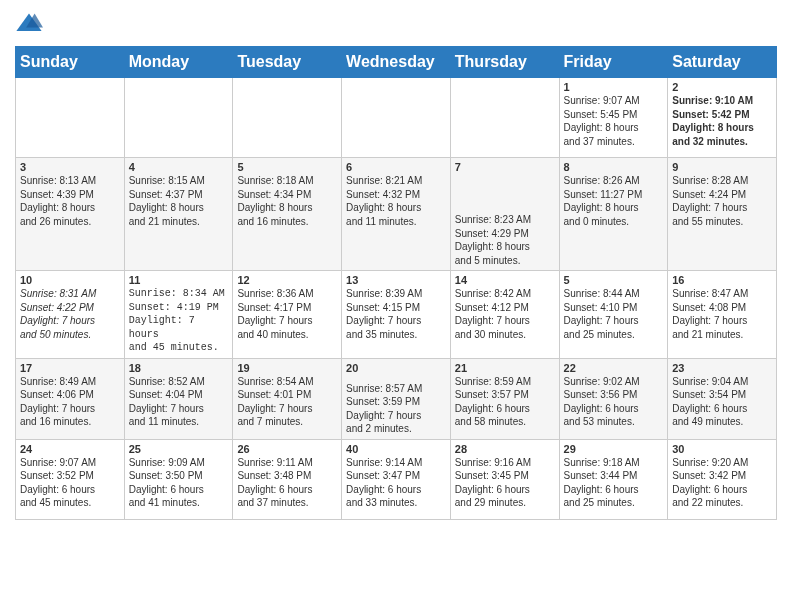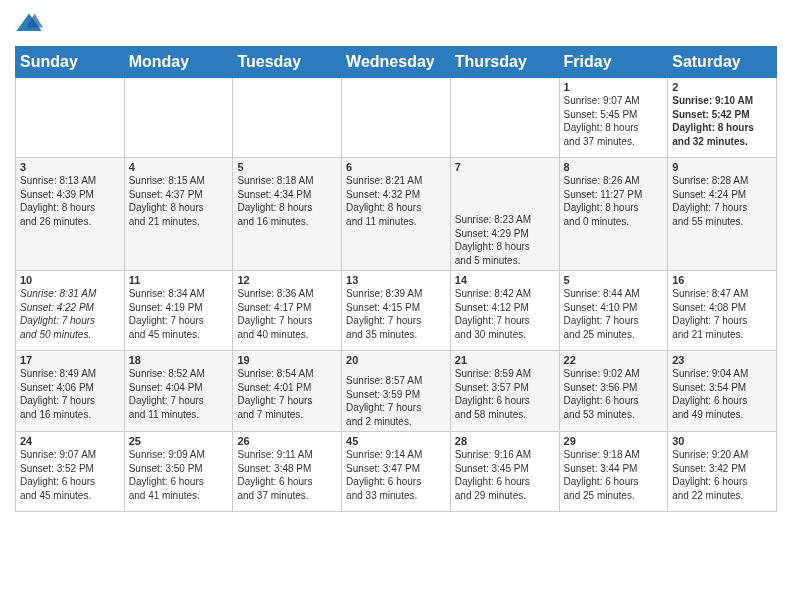--- a/index.html
+++ b/index.html
@@ -206,21 +206,21 @@
         <tr>
           <td>
             <span class="day-num">10</span>
             <div class="day-info" style="white-space: pre-line; font-style: italic;">Sunrise: 8:31 AM
 Sunset: 4:22 PM
 Daylight: 7 hours
 and 50 minutes.</div>
           </td>
           <td>
             <span class="day-num">11</span>
-            <div class="day-info" style="white-space: pre-line;">Sunrise: 8:34 AM
+            <div class="day-info" style="white-space: pre-line; font-family: Liberation Mono, monospace;">Sunrise: 8:34 AM
 Sunset: 4:19 PM
 Daylight: 7 hours
 and 45 minutes.</div>
           </td>
           <td>
             <span class="day-num">12</span>
             <div class="day-info" style="white-space: pre-line;">Sunrise: 8:36 AM
 Sunset: 4:17 PM
 Daylight: 7 hours
 and 40 minutes.</div>
@@ -321,21 +321,21 @@
 and 41 minutes.</div>
           </td>
           <td>
             <span class="day-num">26</span>
             <div class="day-info" style="white-space: pre-line;">Sunrise: 9:11 AM
 Sunset: 3:48 PM
 Daylight: 6 hours
 and 37 minutes.</div>
           </td>
           <td>
-            <span class="day-num">45</span>
+            <span class="day-num">40</span>
             <div class="day-info" style="white-space: pre-line;">Sunrise: 9:14 AM
 Sunset: 3:47 PM
 Daylight: 6 hours
 and 33 minutes.</div>
           </td>
           <td>
             <span class="day-num">28</span>
             <div class="day-info" style="white-space: pre-line;">Sunrise: 9:16 AM
 Sunset: 3:45 PM
 Daylight: 6 hours

